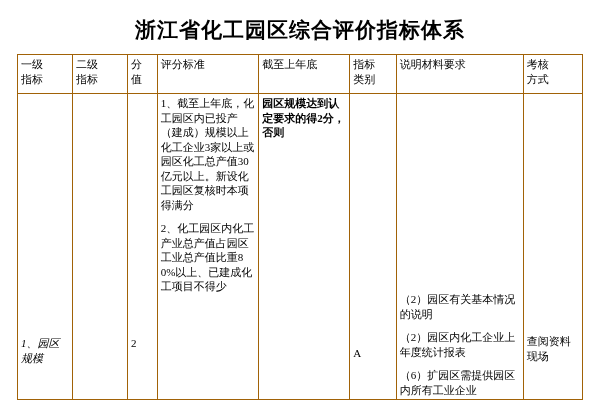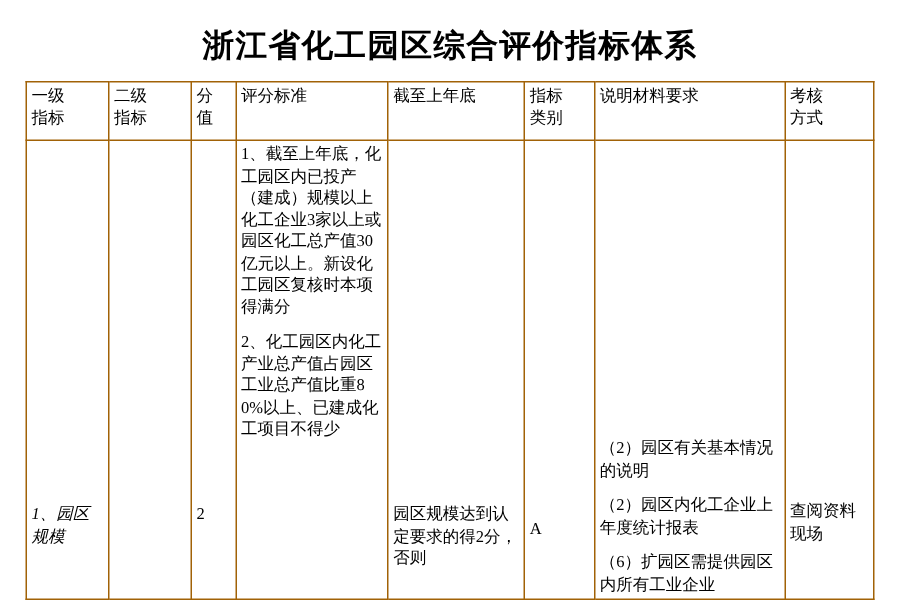--- a/index.html
+++ b/index.html
@@ -125,21 +125,21 @@
         </td>
         <td></td>
         <td class="center">
           <span class="cellpara" style="margin-top:240px;display:block;">2</span>
         </td>
         <td>
           <span class="cellpara">1、截至上年底，化工园区内已投产（建成）规模以上化工企业3家以上或园区化工总产值30亿元以上。新设化工园区复核时本项得满分</span>
           <span class="cellpara">2、化工园区内化工产业总产值占园区工业总产值比重80%以上、已建成化工项目不得少</span>
         </td>
         <td>
-          <span class="cellpara" style="margin-top:240px;display:block;">园区规模达到认定要求的得2分，否则</span>
+          <span class="cellpara" style="display:block;font-weight:bold;">园区规模达到认定要求的得2分，否则</span>
         </td>
         <td class="center">
           <span class="cellpara" style="margin-top:250px;display:block;">A</span>
         </td>
         <td>
           <span class="cellpara" style="margin-top:196px;display:block;">（2）园区有关基本情况的说明</span>
           <span class="cellpara">（2）园区内化工企业上年度统计报表</span>
           <span class="cellpara">（6）扩园区需提供园区内所有工业企业</span>
         </td>
         <td class="center">

